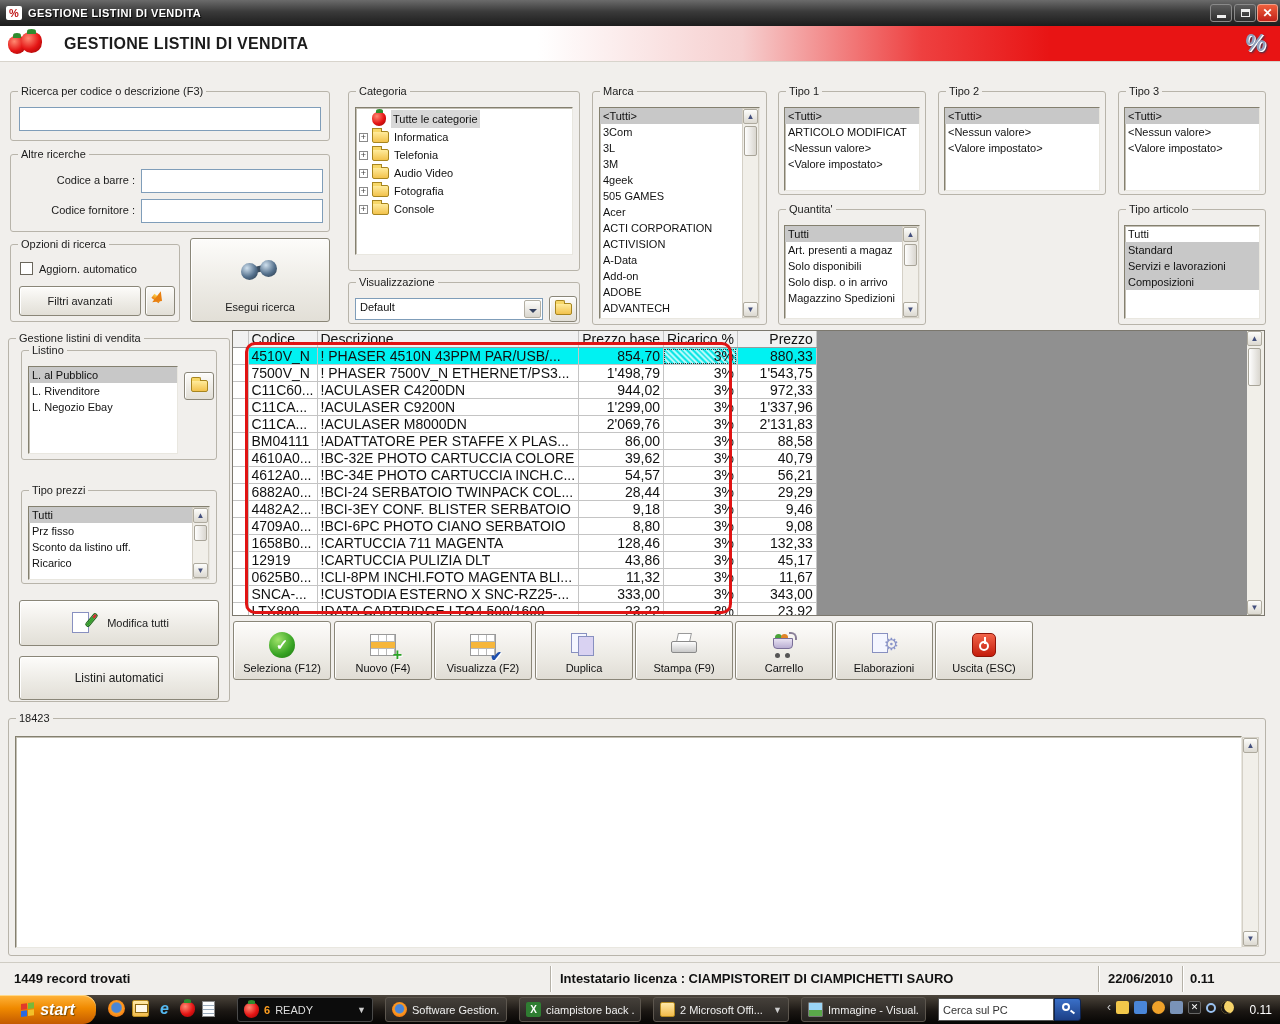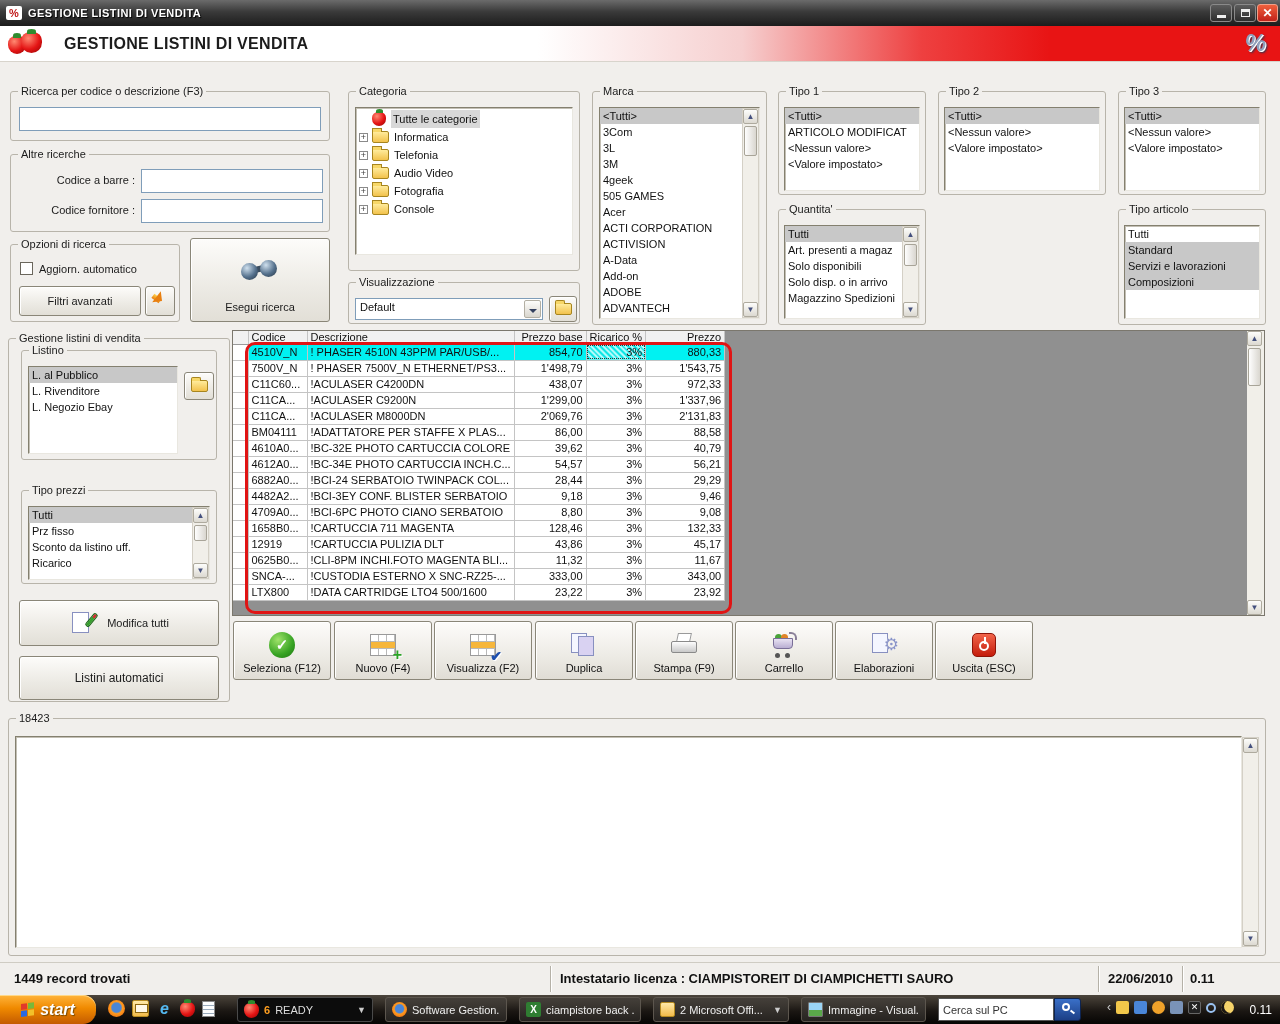--- a/index.html
+++ b/index.html
@@ -55,21 +55,21 @@
   .tree-item .tico{width:17px;height:12px;}
   .tree-item.node .tico{display:inline-block;position:relative;background:linear-gradient(#ffeB9b,#f2c24c);border:1px solid #a7851e;border-radius:1px 2px 2px 2px;}
   .tree-item.node .tico::before{content:"";position:absolute;left:-1px;top:-4px;width:8px;height:3px;background:#f7d768;border:1px solid #a7851e;border-bottom:none;}
   .tree-item.root .expander{visibility:hidden;}
   .tree-item.root .tico{width:14px;height:14px;background:radial-gradient(circle at 35% 30%,#ff8a72,#e41414 55%,#8e0404);border-radius:48% 48% 58% 58%;position:relative;}
   .tree-item.root .tico::before{content:"";position:absolute;left:25%;top:-3px;width:50%;height:4px;background:#2e8b2e;border-radius:50% 50% 0 0;}
   .tree-item.sel .tlabel{background:#d8d8d8;padding:0 2px;}
 
   
   #grid{position:absolute;left:232px;top:330px;width:1033px;height:286px;background:#909090;border:1px solid #7b776d;overflow:hidden;}
-  #grid table{border-collapse:collapse;table-layout:fixed;font-size:11px;}
+  #grid table{border-collapse:collapse;table-layout:fixed;font-size:14px;}
   #grid th,#grid td{border-right:1px solid #c4c4c4;border-bottom:1px solid #c4c4c4;padding:0 3px;height:16px;overflow:hidden;white-space:nowrap;background:#fff;font-weight:normal;text-align:left;}
   #grid th{height:13px;background:#f1f1f1;border-bottom:1px solid #9a9a9a;}
   #grid .w-rs{width:15px;padding:0;}
   #grid .w-cod{width:59px;}
   #grid .w-desc{width:198px;}
   #grid .w-pb{width:72px;}
   #grid .w-ric{width:59px;}
   #grid .w-prz{width:79px;}
   #grid .num{text-align:right;}
   #grid th.num{text-align:right;}
@@ -419,21 +419,21 @@
             <td class="w-cod">7500V_N</td>
             <td class="w-desc">! PHASER 7500V_N ETHERNET/PS3...</td>
             <td class="w-pb num">1'498,79</td>
             <td class="w-ric num c-ric">3%</td>
             <td class="w-prz num">1'543,75</td>
           </tr>
           <tr>
             <td class="w-rs"></td>
             <td class="w-cod">C11C60...</td>
             <td class="w-desc">!ACULASER C4200DN</td>
-            <td class="w-pb num">438,07</td>
+            <td class="w-pb num">944,02</td>
             <td class="w-ric num c-ric">3%</td>
             <td class="w-prz num">972,33</td>
           </tr>
           <tr>
             <td class="w-rs"></td>
             <td class="w-cod">C11CA...</td>
             <td class="w-desc">!ACULASER C9200N</td>
             <td class="w-pb num">1'299,00</td>
             <td class="w-ric num c-ric">3%</td>
             <td class="w-prz num">1'337,96</td>

